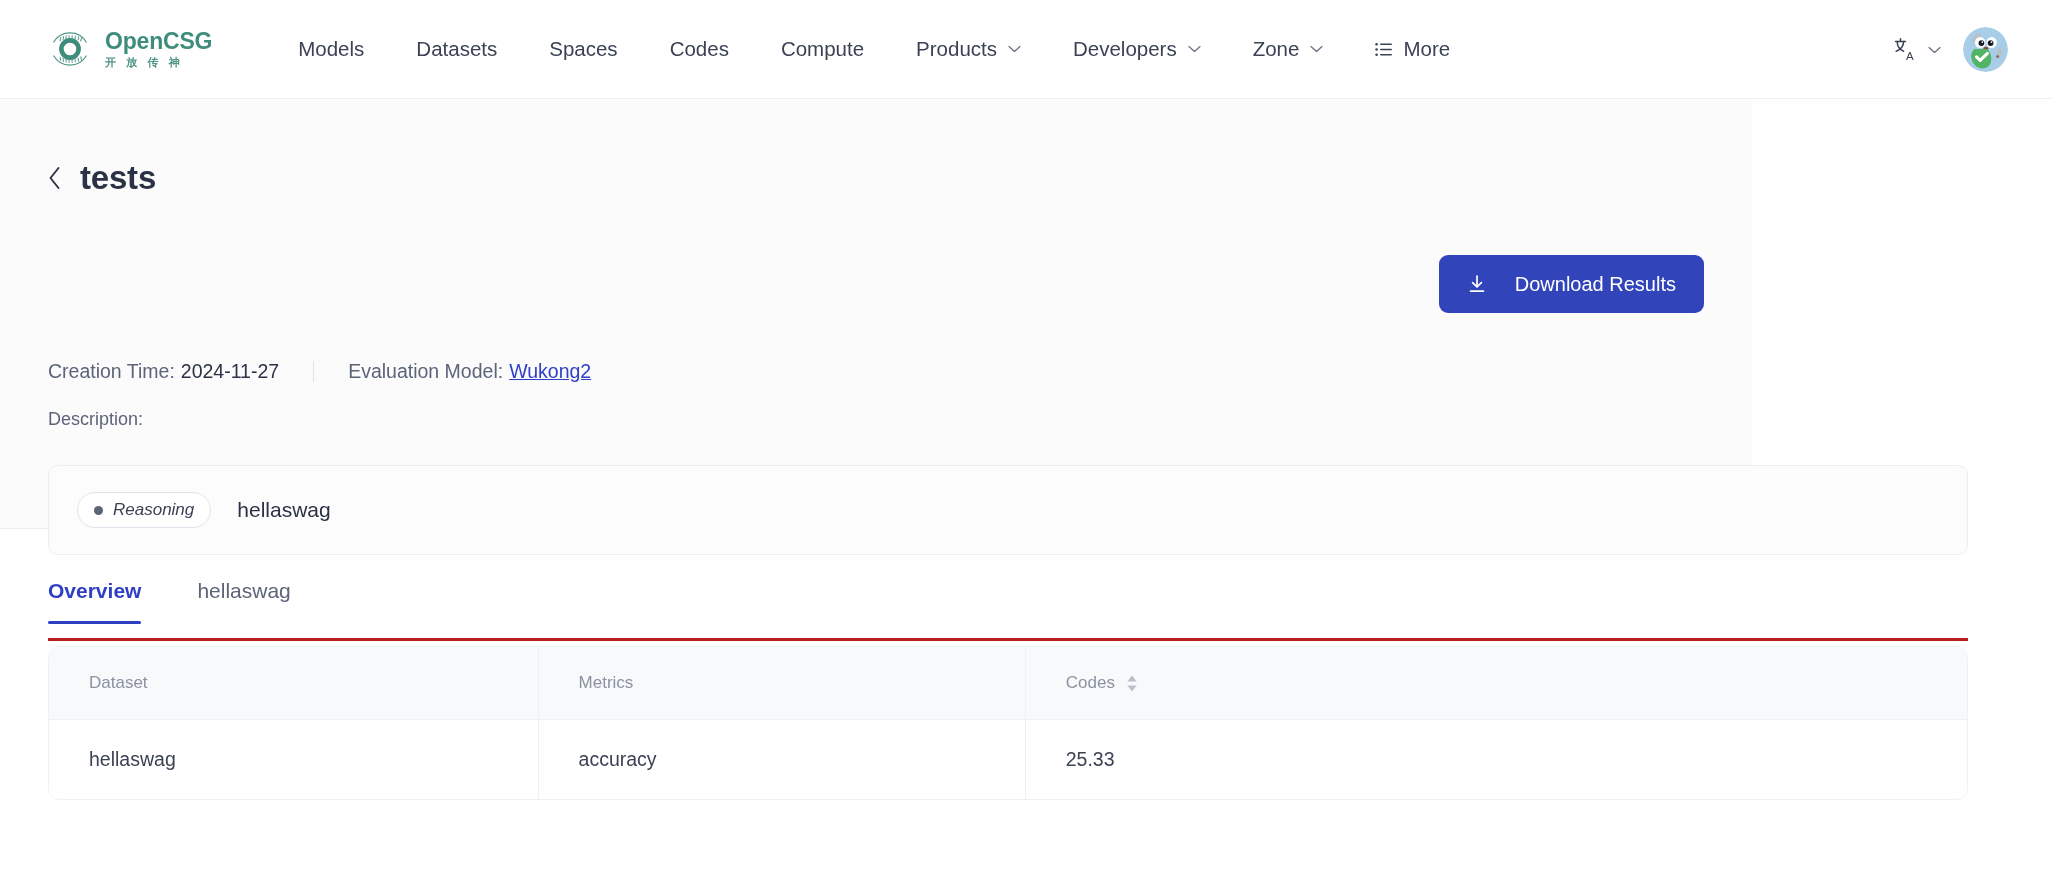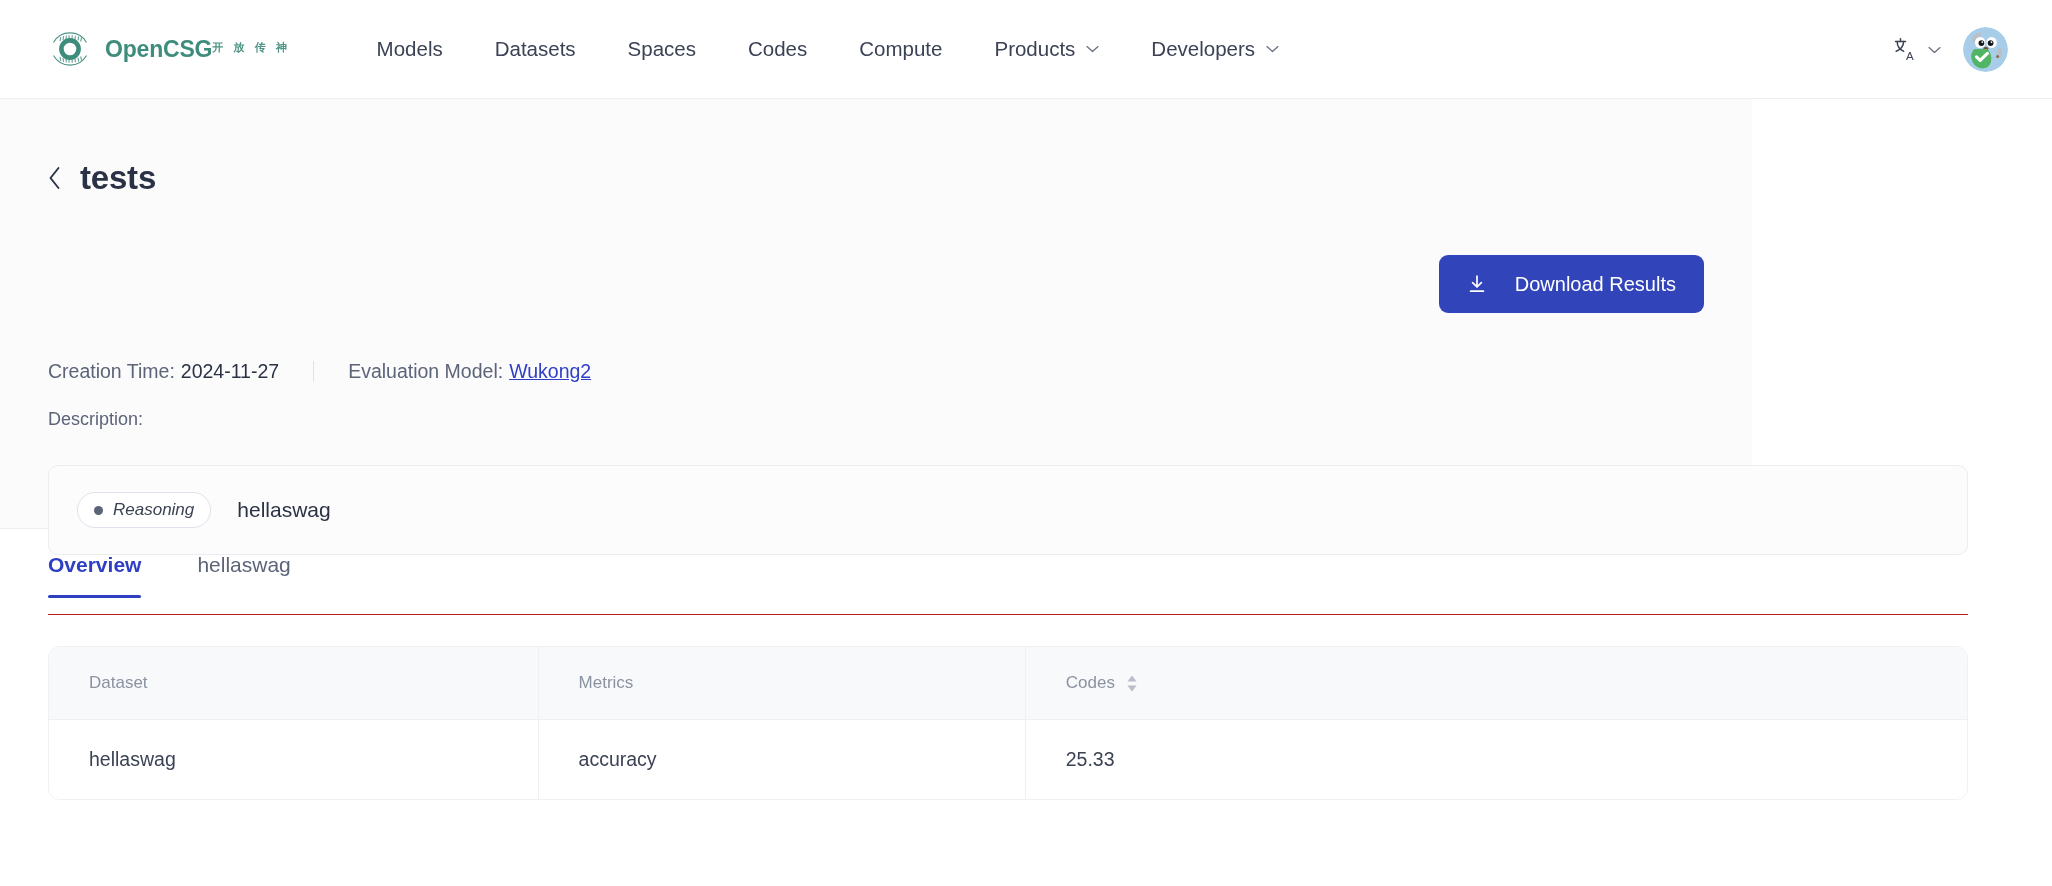--- a/index.html
+++ b/index.html
@@ -39,21 +39,21 @@
     gap: 11px;
   }
   .brand-mark {
     width: 48px;
     height: 48px;
     flex: none;
     display: block;
   }
   .brand-words {
     display: flex;
-    flex-direction: row;
+    flex-direction: column;
     justify-content: flex-start;
     line-height: 1;
   }
   .brand-en {
     font-size: 23px;
     font-weight: 700;
     color: #3e8d7c;
     letter-spacing: -0.2px;
   }
   .brand-cn {
@@ -232,27 +232,27 @@
     flex: none;
   }
   .desc-text {
     font-size: 21px;
     color: #2b3245;
   }
 
   
   .tabs {
     position: absolute;
-    top: 553px;
+    top: 579px;
     left: 48px;
     width: 1920px;
     height: 62px;
     display: flex;
     align-items: flex-start;
-    border-bottom: 1px solid #b91c1c;
+    border-bottom: 3px solid #b91c1c;
   }
   .tab {
     position: relative;
     font-size: 21px;
     color: #5c6478;
     padding: 0 0 20px 0;
     margin-right: 56px;
     cursor: pointer;
     white-space: nowrap;
   }
@@ -413,20 +413,39 @@
         <span>Products</span>
         <svg class="chev" viewBox="0 0 13 8">
           <path d="M1 1.6 L6.5 6.6 L12 1.6" fill="none" stroke="currentColor" stroke-width="1.3" stroke-linecap="round" stroke-linejoin="round"></path>
         </svg>
       </div>
       <div class="nav-item with-icon">
         <span>Developers</span>
         <svg class="chev" viewBox="0 0 13 8">
           <path d="M1 1.6 L6.5 6.6 L12 1.6" fill="none" stroke="currentColor" stroke-width="1.3" stroke-linecap="round" stroke-linejoin="round"></path>
         </svg>
+      </div>
+      <div class="nav-item with-icon">
+        <span>Zone</span>
+        <svg class="chev" viewBox="0 0 13 8">
+          <path d="M1 1.6 L6.5 6.6 L12 1.6" fill="none" stroke="currentColor" stroke-width="1.3" stroke-linecap="round" stroke-linejoin="round"></path>
+        </svg>
+      </div>
+      <div class="nav-item with-icon">
+        <svg class="list-icon" viewBox="0 0 17 15">
+          <g fill="currentColor">
+            <circle cx="1.6" cy="2.2" r="1.3"></circle>
+            <circle cx="1.6" cy="7.5" r="1.3"></circle>
+            <circle cx="1.6" cy="12.8" r="1.3"></circle>
+            <rect x="5" y="1.4" width="12" height="1.6" rx="0.8"></rect>
+            <rect x="5" y="6.7" width="12" height="1.6" rx="0.8"></rect>
+            <rect x="5" y="12.0" width="12" height="1.6" rx="0.8"></rect>
+          </g>
+        </svg>
+        <span>More</span>
       </div>
     </div>
 
     <div class="nav-right">
       <div class="lang-group">
         <svg class="lang-icon" viewBox="0 0 25 25">
           <g fill="none" stroke="currentColor" stroke-width="1.5" stroke-linecap="round" stroke-linejoin="round">
             <path d="M2.5 4.5 H12.5"></path>
             <path d="M7.5 1.8 V4.5"></path>
             <path d="M4.2 4.5 C4.2 9.6 6.6 12.6 10.6 14.2"></path>

